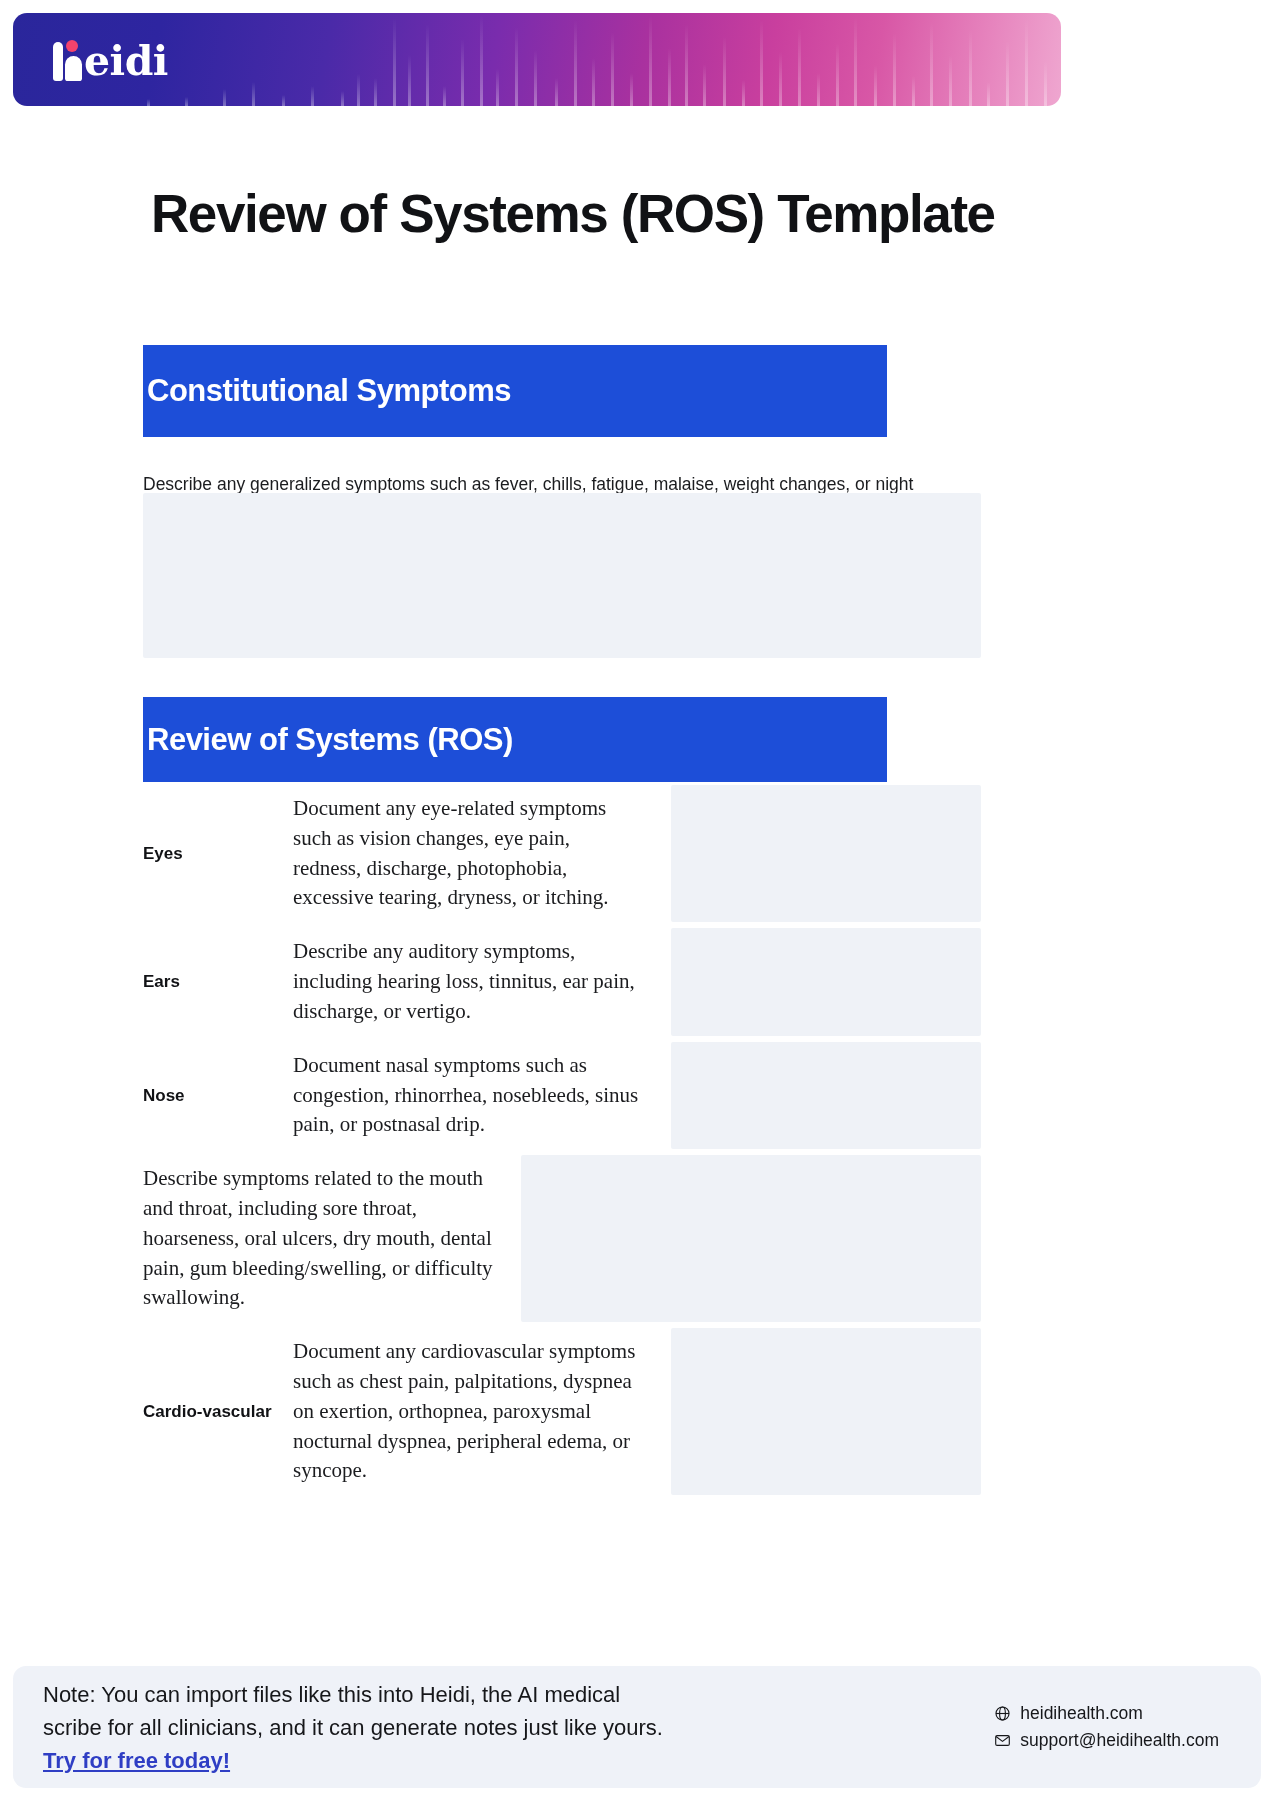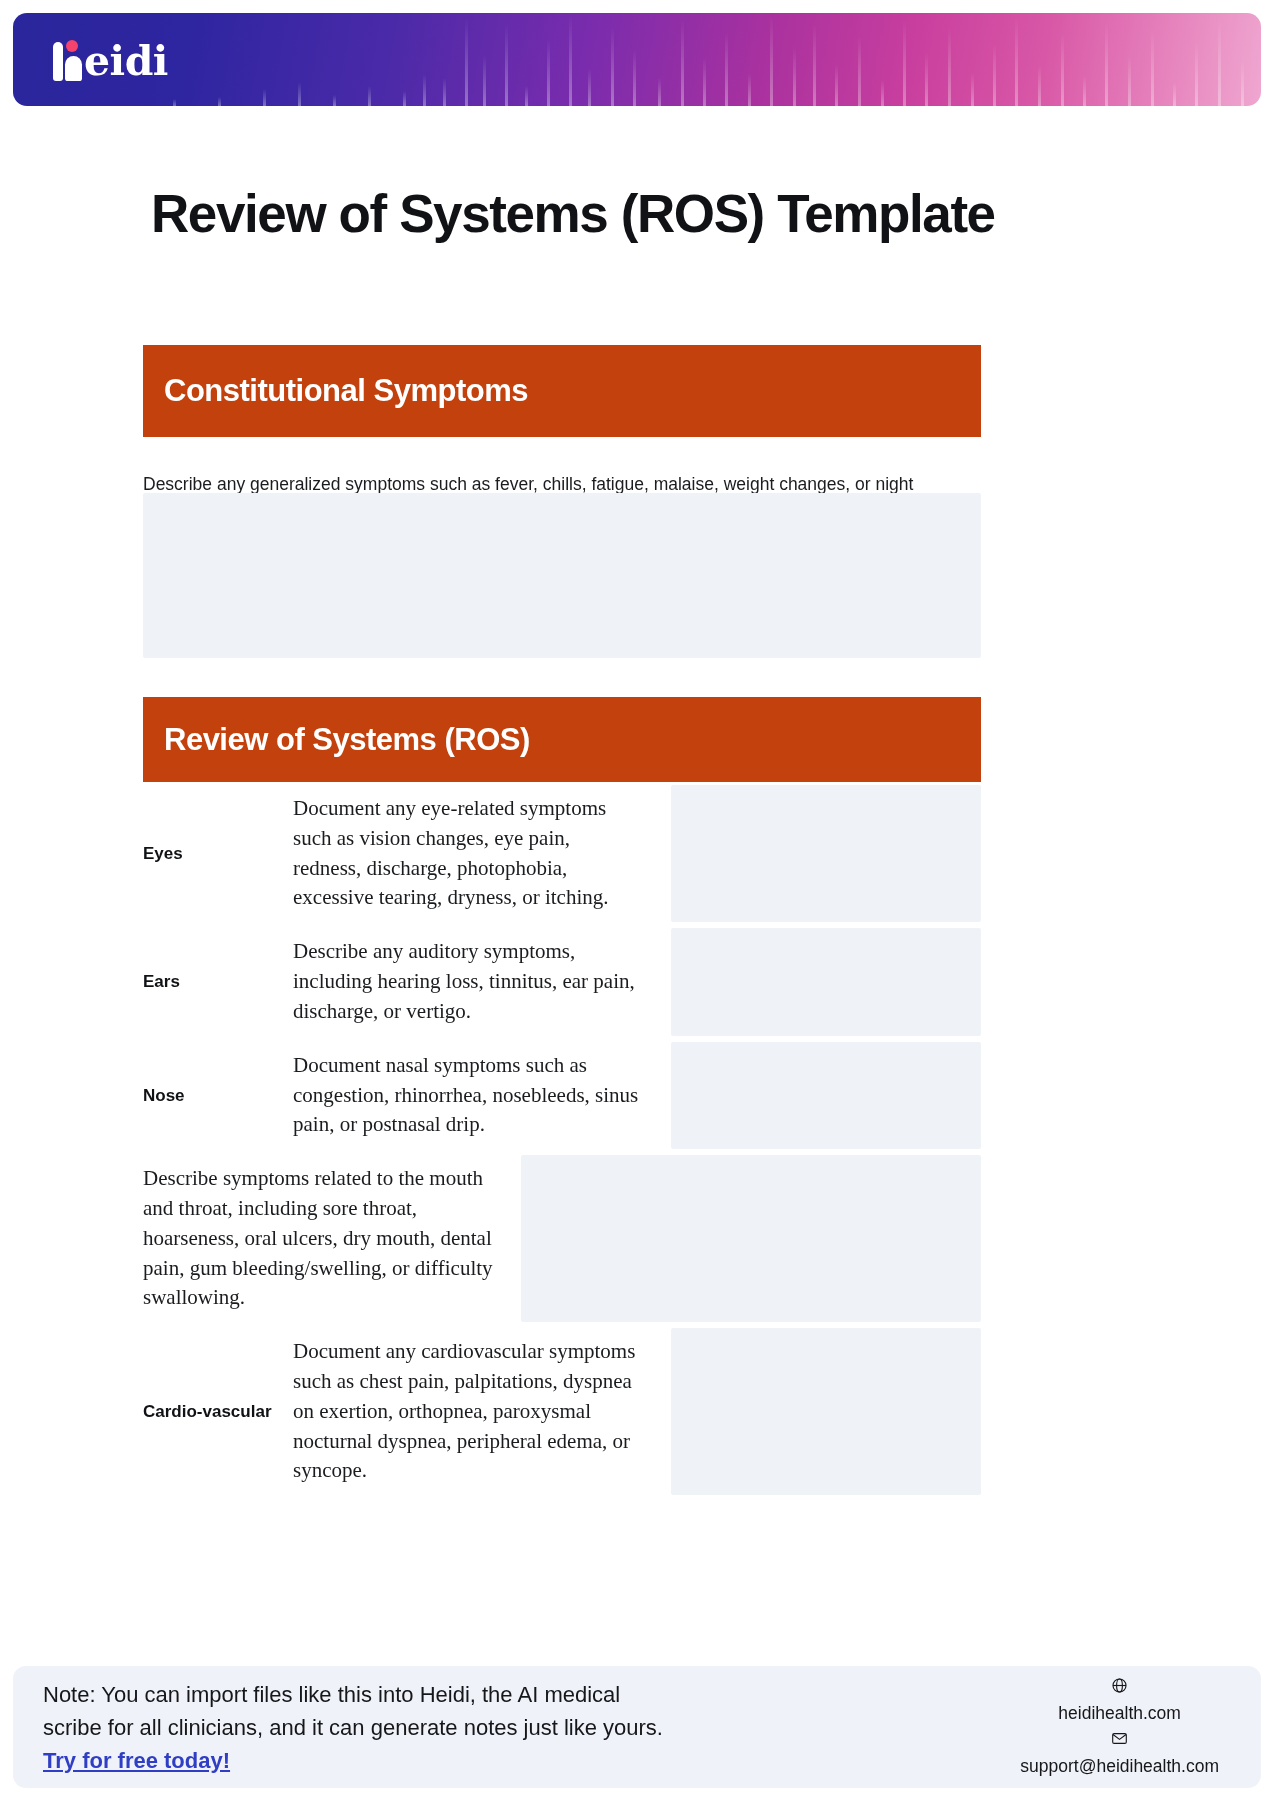--- a/index.html
+++ b/index.html
@@ -18,21 +18,21 @@
     height: 1801px;
     background: #ffffff;
     overflow: hidden;
   }
 
   
   .banner {
     position: absolute;
     left: 13px;
     top: 13px;
-    width: 1248px;
+    width: 1048px;
     height: 93px;
     border-radius: 14px;
     overflow: hidden;
     background: linear-gradient(100deg,
         #2a269b 0%,
         #2e25a0 14%,
         #4a2aa8 30%,
         #7a2cad 46%,
         #a9319f 60%,
         #c93f9e 72%,
@@ -112,25 +112,25 @@
     font-weight: 700;
     line-height: 1.13;
     letter-spacing: -1.4px;
     color: #111215;
     margin-left: 8px;
   }
 
   .section-bar {
     position: absolute;
     left: 143px;
-    width: 838px;
-    background: #c2410c;
-    display: flex;
-    align-items: center;
-    padding-left: 21px;
+    width: 744px;
+    background: #1d4ed8;
+    display: flex;
+    align-items: center;
+    padding-left: 4px;
   }
   .section-bar-title {
     color: #ffffff;
     font-size: 31px;
     font-weight: 700;
     letter-spacing: -0.5px;
   }
 
   #bar-constitutional { top: 345px; height: 92px; }
   #bar-ros           { top: 697px; height: 85px; }
@@ -230,21 +230,20 @@
     gap: 6px;
     font-size: 17.5px;
     color: #16171a;
     padding-right: 12px;
   }
   .contact-line {
     display: flex;
     align-items: center;
     gap: 9px;
     line-height: 1.2;
-    flex-direction: column;
   }
   .contact-line svg { display: block; flex: 0 0 auto; }
 </style>
 </head>
 <body>
 
 <div class="page">
 
   <div class="banner">
     <div class="banner-lines" id="banner-lines">

